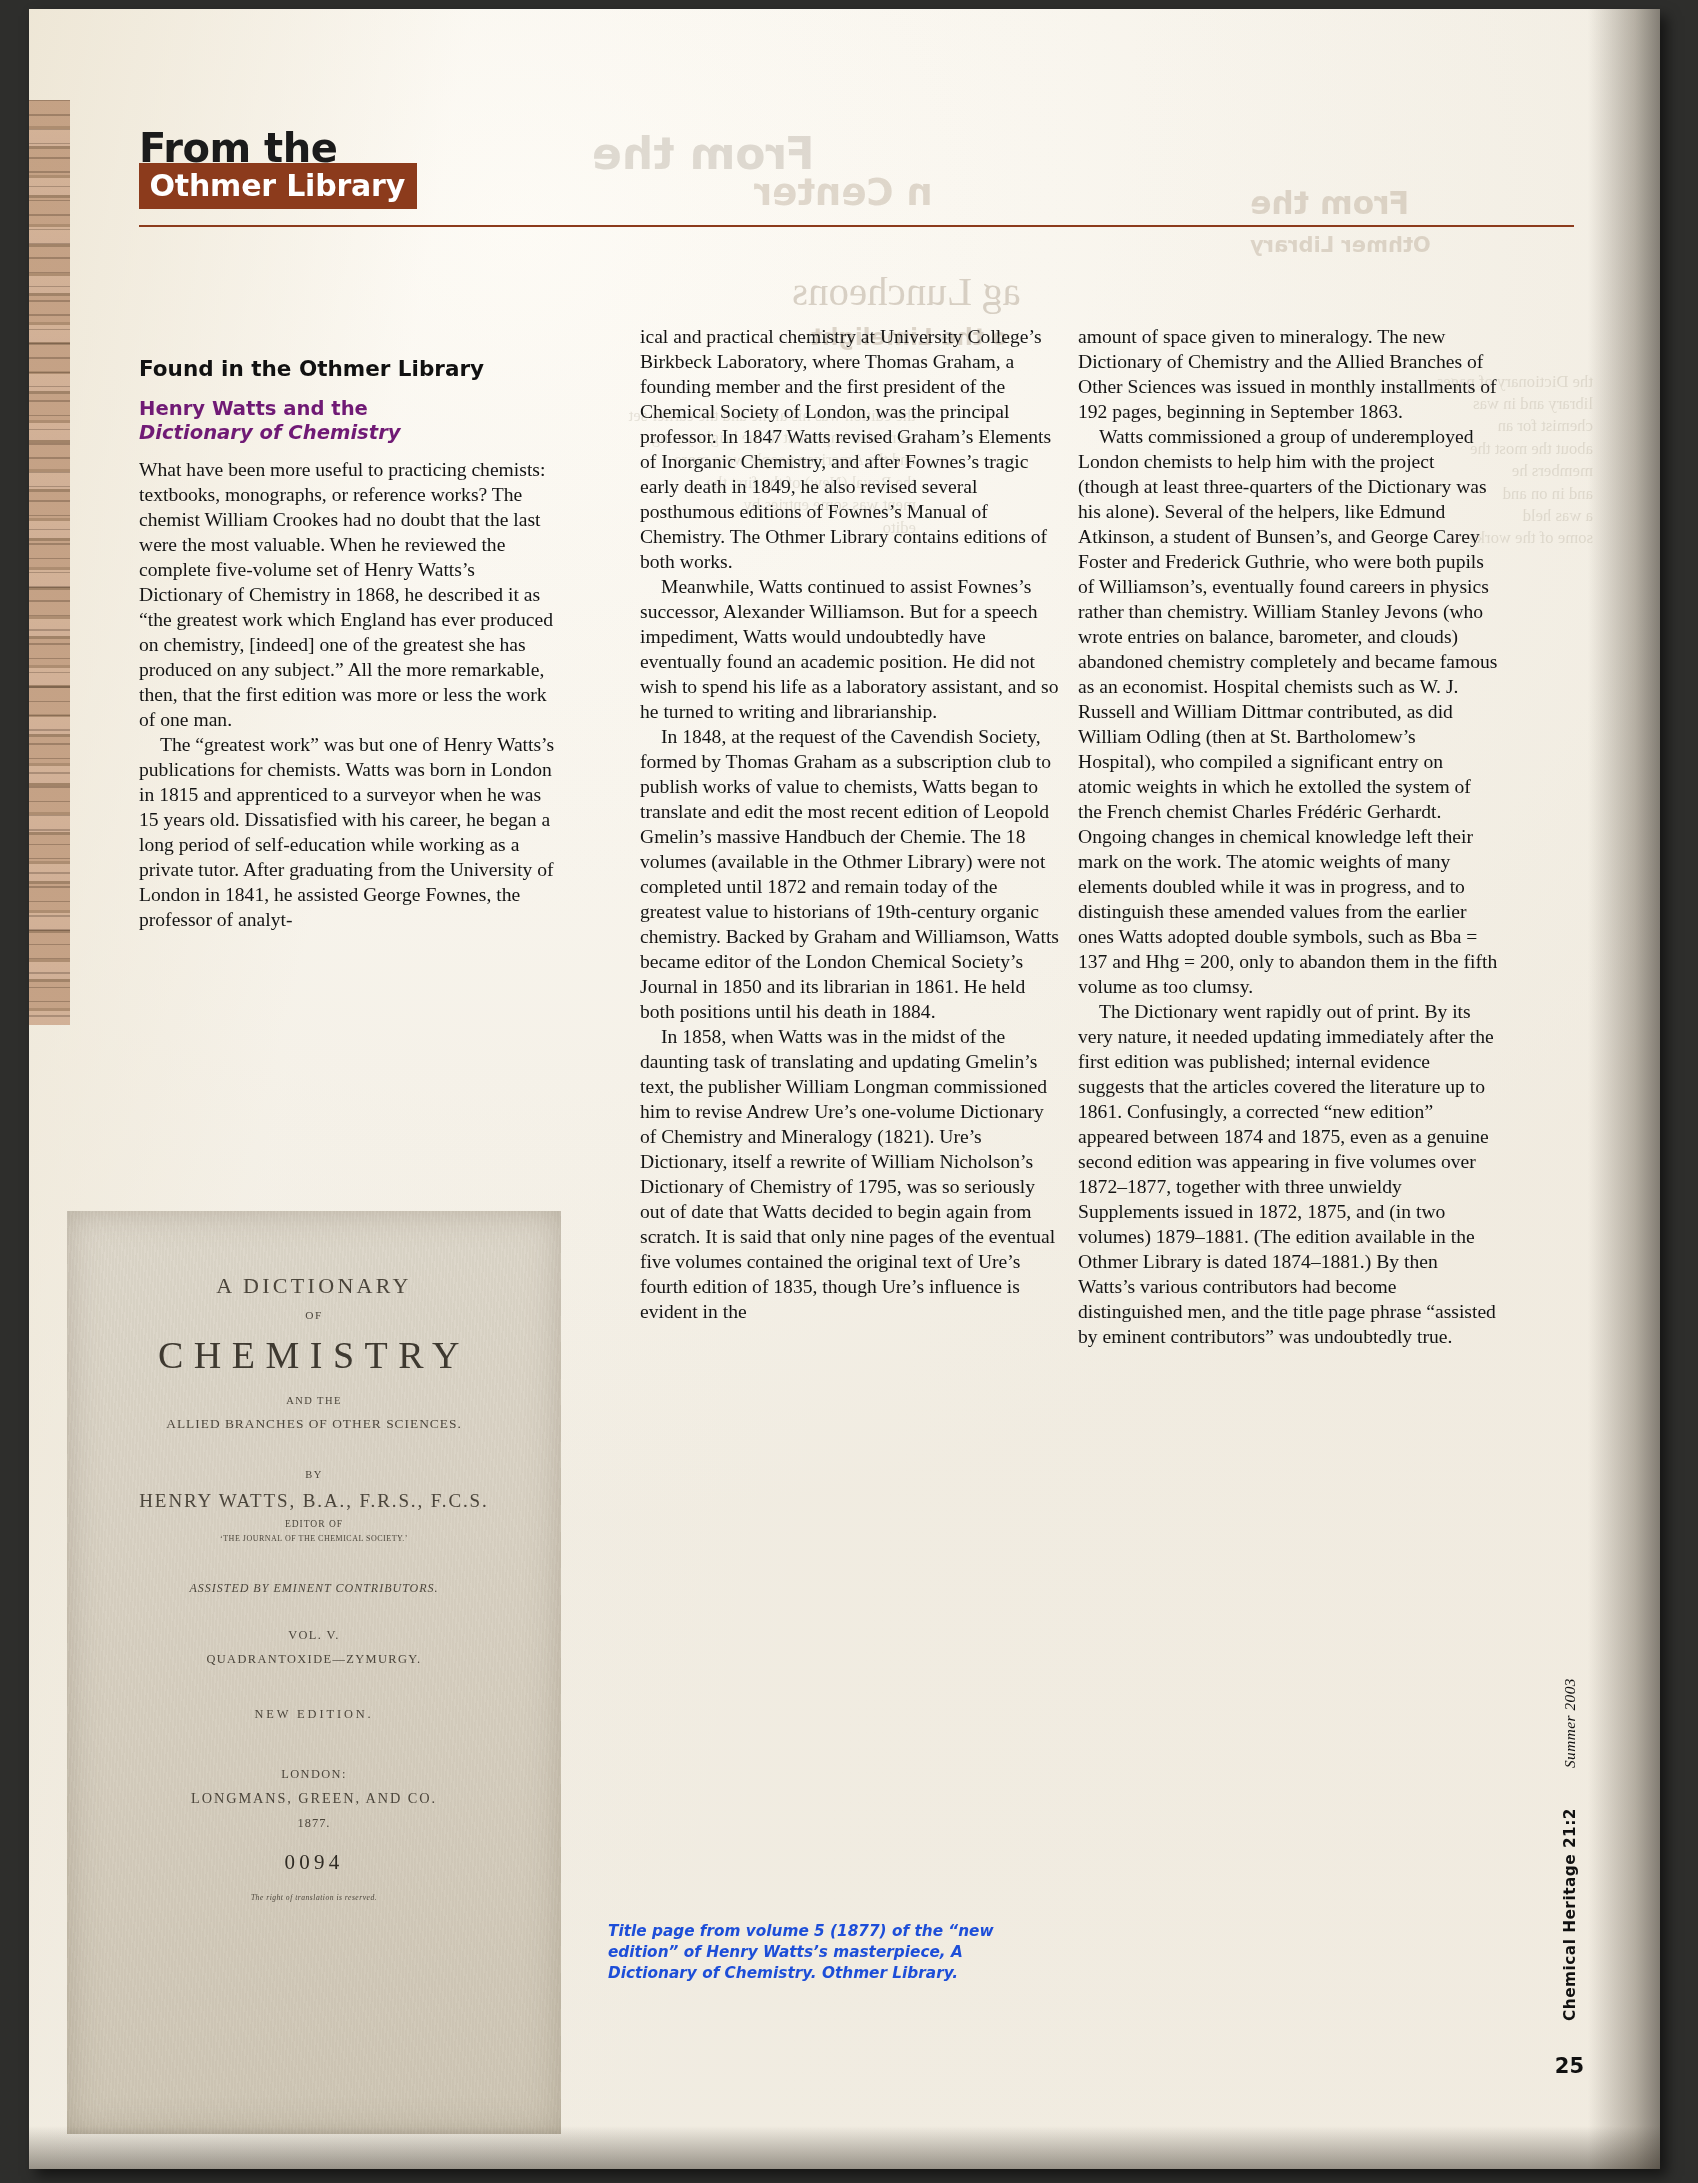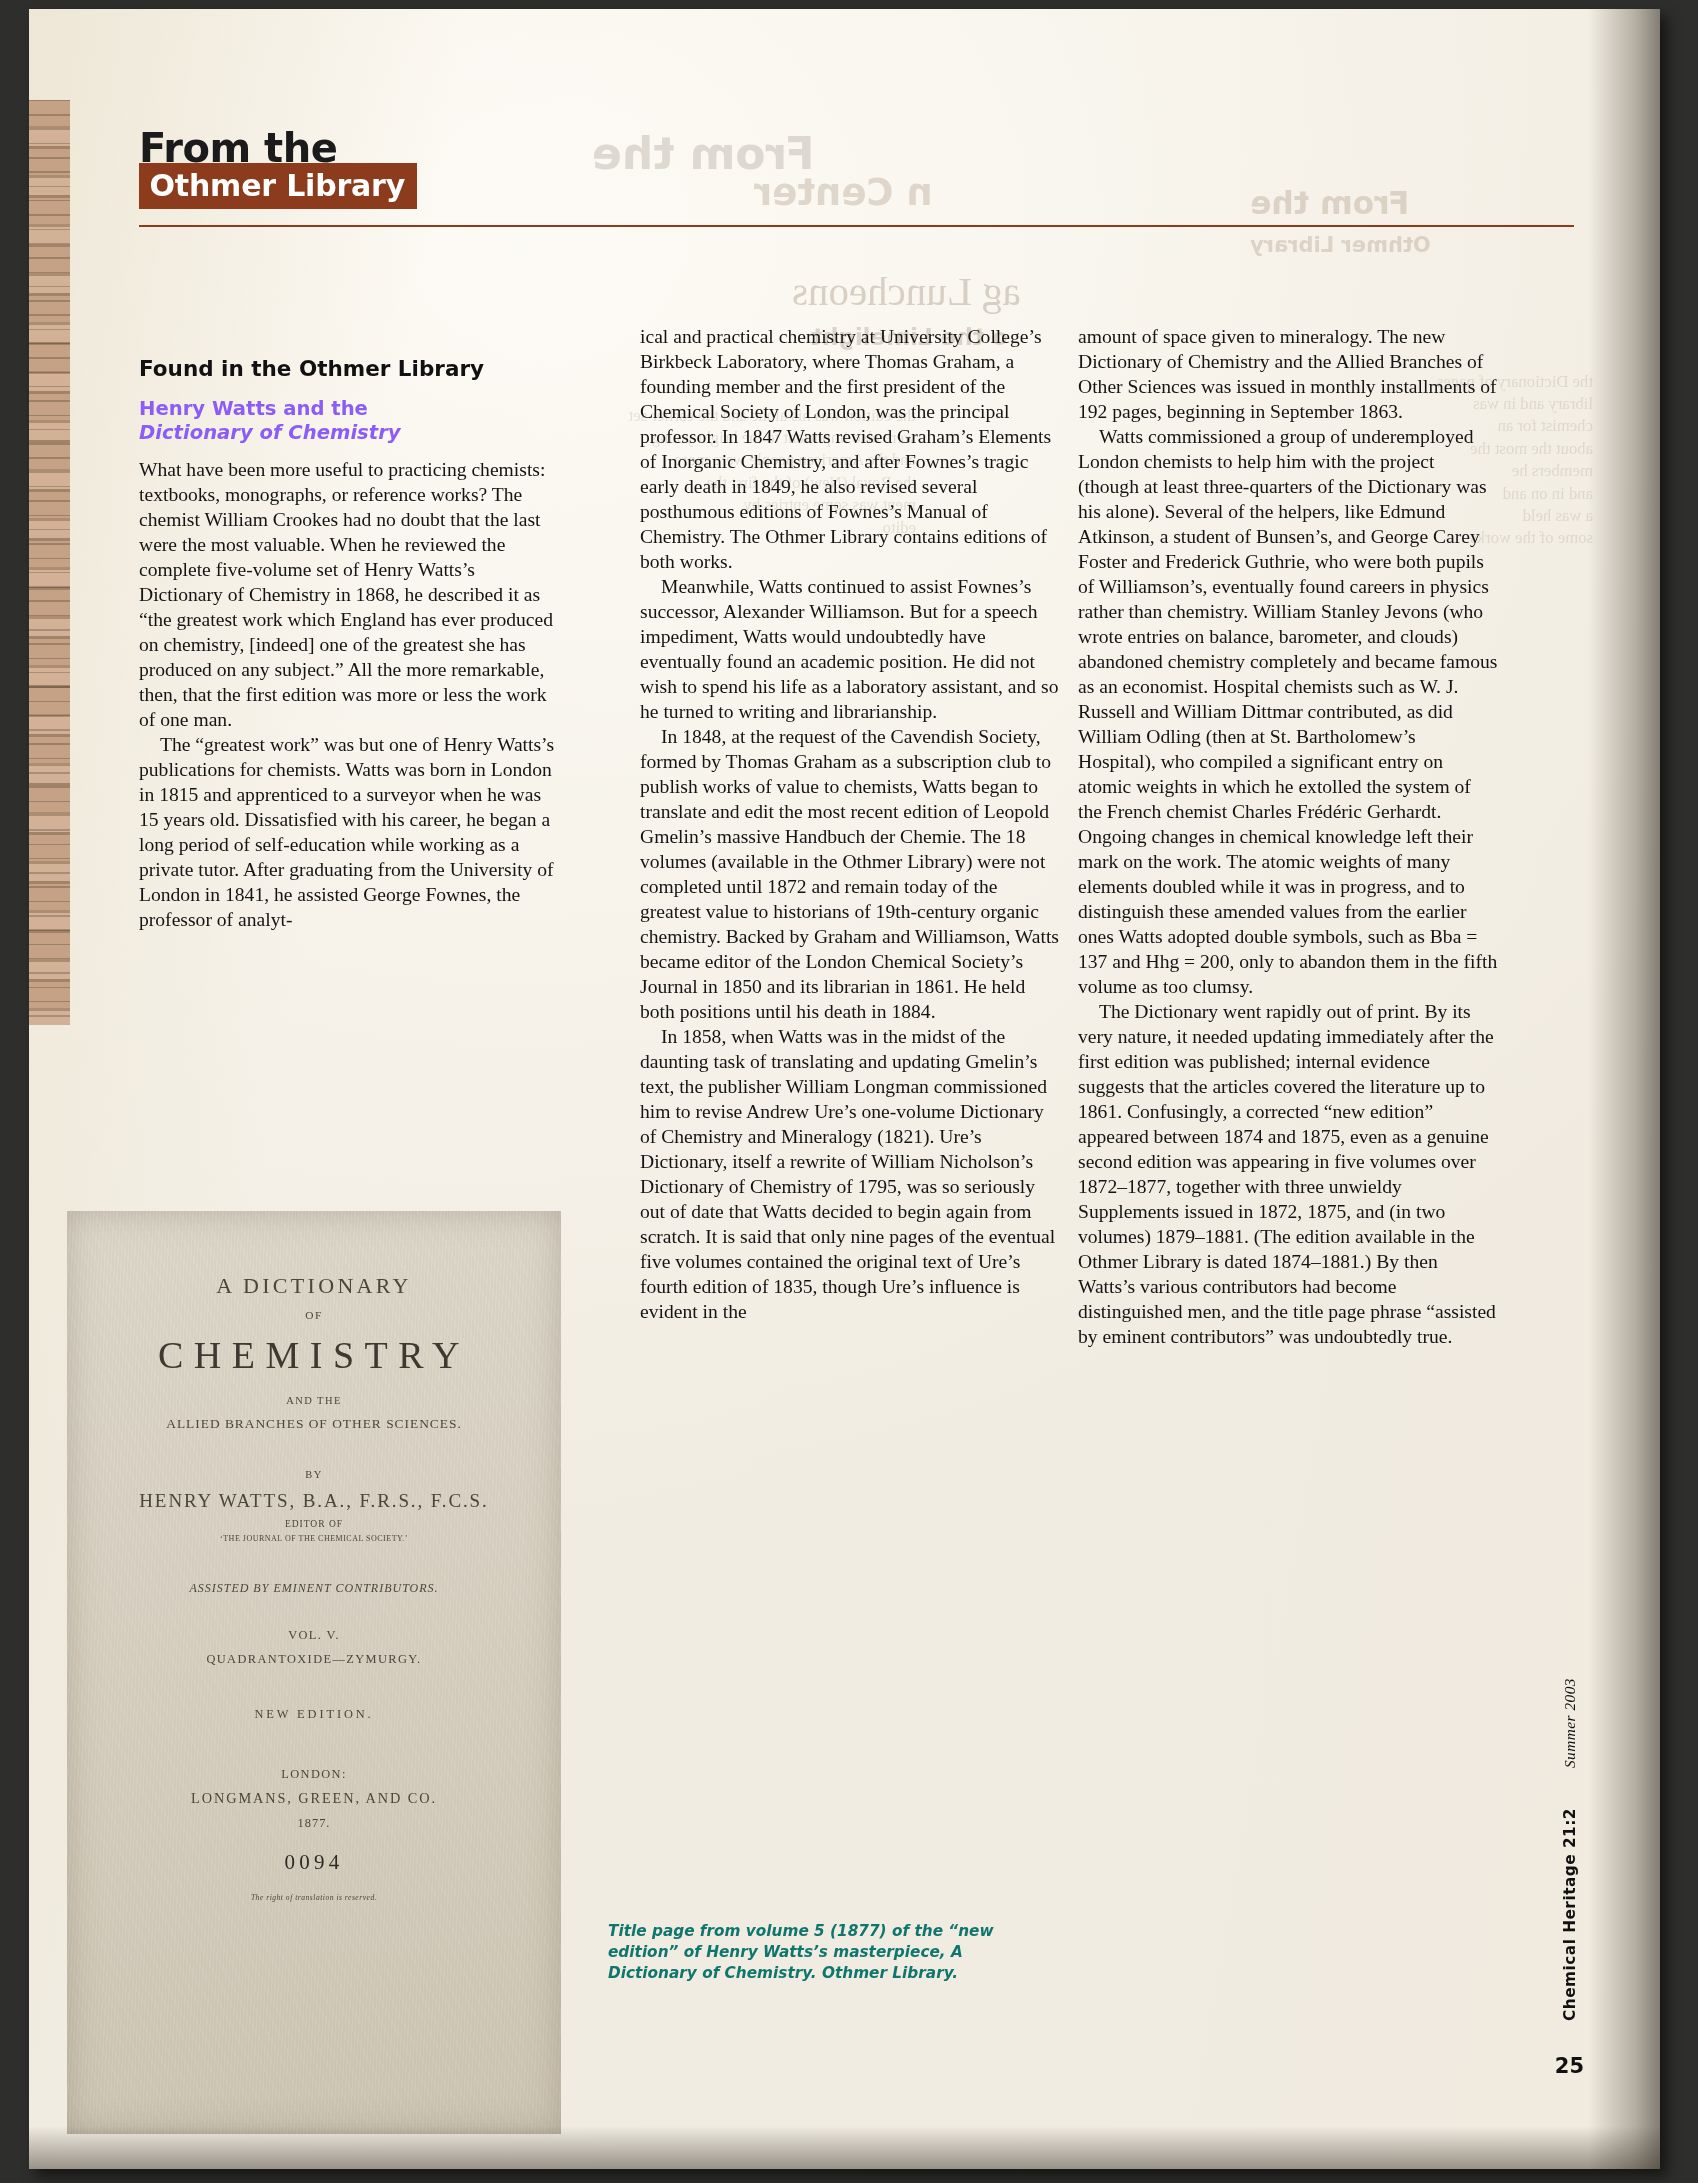--- a/index.html
+++ b/index.html
@@ -162,21 +162,21 @@
     font-weight: bold;
     font-size: 21.5px;
     color: #111;
     margin-bottom: 16px;
     line-height: 25px;
   }
   .subhead {
     font-family: "DejaVu Sans", sans-serif;
     font-weight: bold;
     font-size: 19.6px;
-    color: #8b5cf6;
+    color: #701a75;
     line-height: 24px;
     margin-bottom: 12.4px;
   }
   .pull {
     font-style: italic;
     font-size: 19.6px;
     line-height: 25px;
     margin-bottom: 2.9px;
   }
   em, .it { font-style: italic; }
@@ -228,21 +228,21 @@
   .caption {
     position: absolute;
     left: 579px;
     top: 1912px;
     width: 420px;
     font-family: "DejaVu Sans", sans-serif;
     font-style: italic;
     font-weight: bold;
     font-size: 15.3px;
     line-height: 21px;
-    color: #0f766e;
+    color: #1d4ed8;
   }
 
   
   .rail {
     position: absolute;
     right: 81px;
     bottom: 148px;
     font-family: "DejaVu Sans", sans-serif;
     font-weight: bold;
     font-size: 15.3px;

